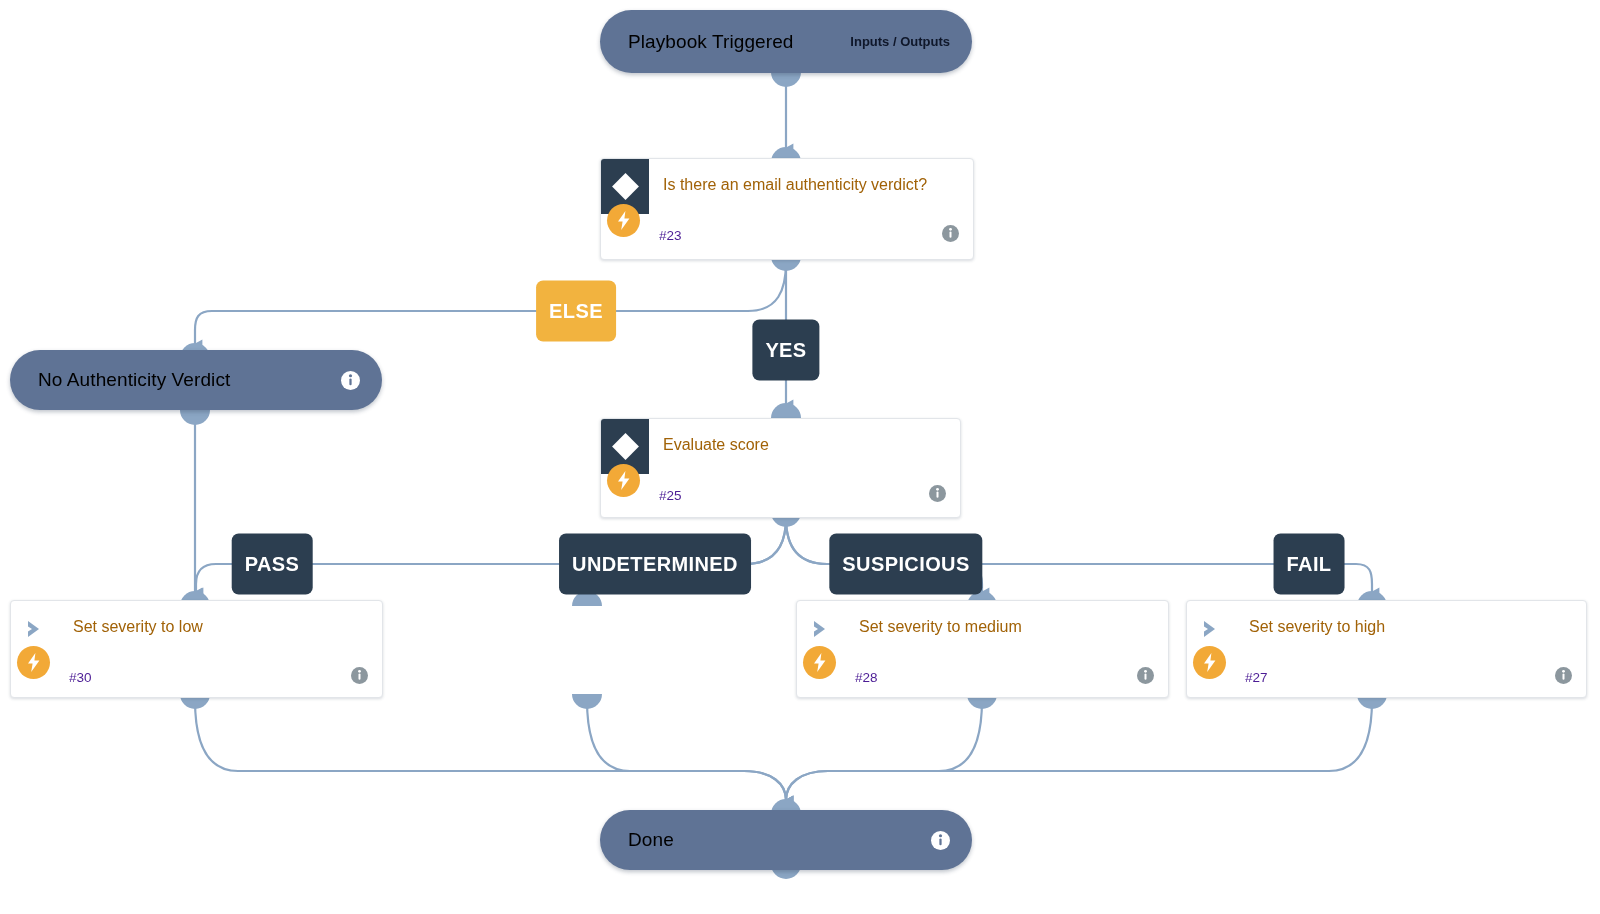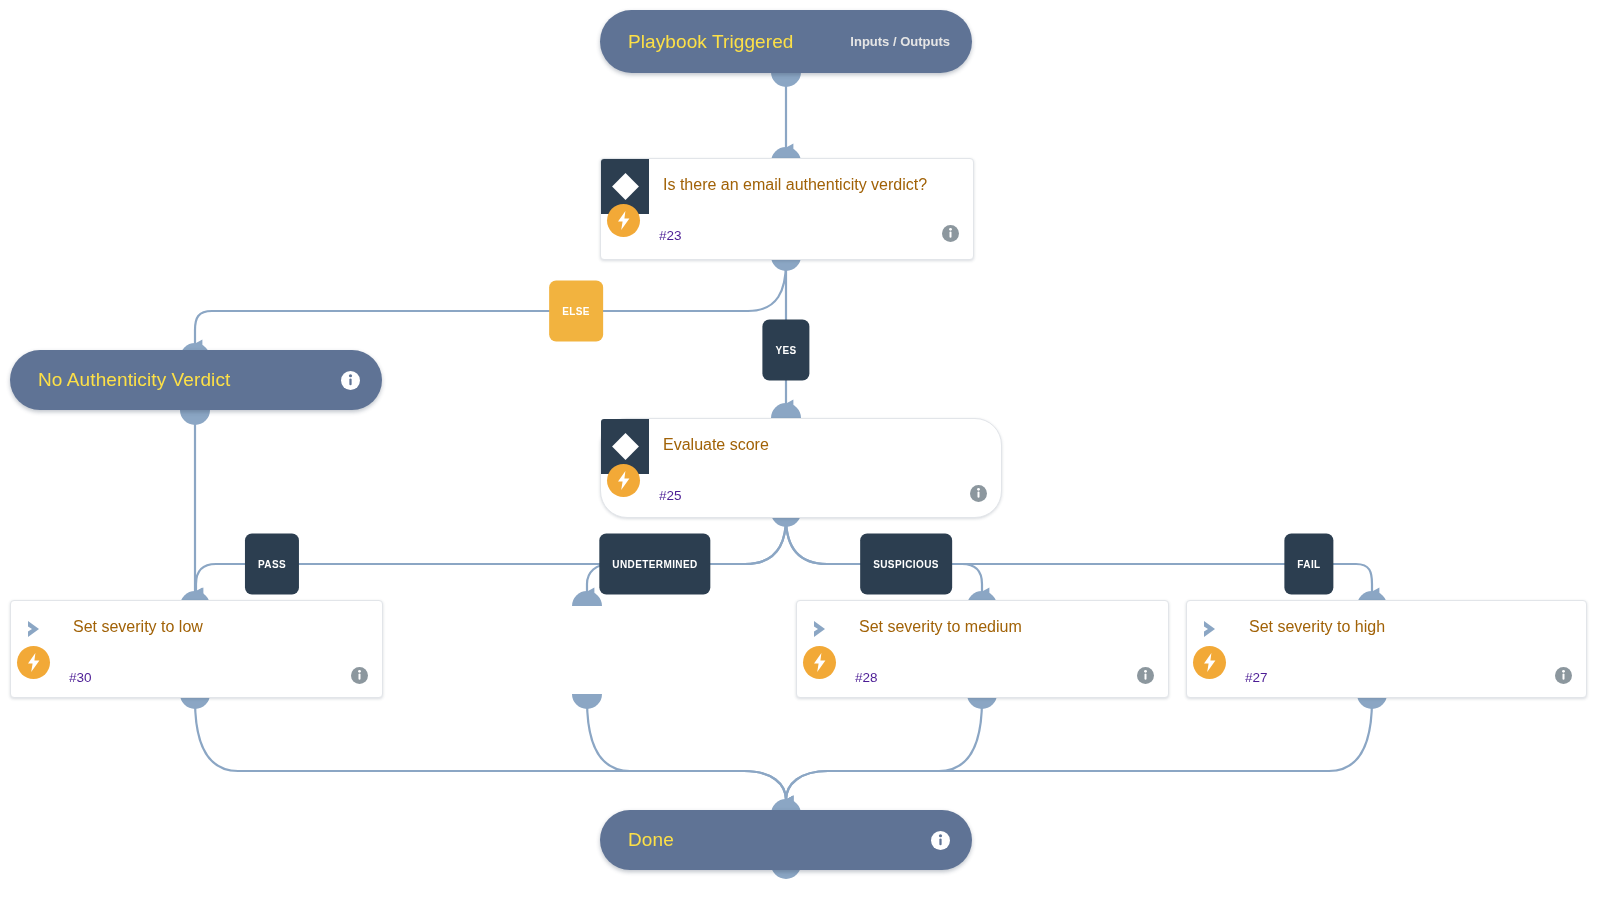--- a/index.html
+++ b/index.html
@@ -36,29 +36,29 @@
   
   .pill {
     background: #5f7395;
     border-radius: 32px;
     display: flex;
     align-items: center;
     box-shadow: 0 2px 4px rgba(40,55,80,0.30);
     padding: 0 22px 0 28px;
   }
   .pill .pill-title {
-    color: #fde047;
+    color: #000000;
     font-size: 19px;
     letter-spacing: .1px;
     white-space: nowrap;
     flex: 0 0 auto;
   }
   .pill .pill-spacer { flex: 1 1 auto; }
   .pill .pill-sub {
-    color: #e5e5e5;
+    color: #0f172a;
     font-size: 13px;
     font-weight: bold;
     white-space: nowrap;
   }
 
   
   .card {
     background: #ffffff;
     border: 1px solid #e2e5e9;
     border-radius: 4px;
@@ -127,21 +127,21 @@
     flex: 0 0 auto;
     display: flex;
     align-items: center;
   }
 
   
   .badge {
     position: absolute;
     border-radius: 7px;
     color: #ffffff;
-    font-size: 10px;
+    font-size: 20px;
     font-weight: bold;
     letter-spacing: .4px;
     display: flex;
     align-items: center;
     justify-content: center;
     height: 33px;
     padding: 14px 13px;
     white-space: nowrap;
     transform: translate(-50%, -50%);
   }
@@ -247,21 +247,21 @@
     <span class="pill-title">No Authenticity Verdict</span>
     <span class="pill-info">
       <svg width="19" height="19" viewBox="0 0 17 17" aria-hidden="true">
         <circle cx="8.5" cy="8.5" r="8.5" fill="#ffffff"></circle>
         <rect x="7.5" y="6.6" width="2" height="6.2" rx="1" fill="#5f7395"></rect>
         <circle cx="8.5" cy="4.3" r="1.4" fill="#5f7395"></circle>
       </svg>
     </span>
   </div>
 
-  <div class="node card" style="left:600px; top:418px; width:402px; height:100px;border-radius:27px;">
+  <div class="node card" style="left:600px; top:418px; width:361px; height:100px;">
     <div class="card-top">
       <div class="icon-box">
         <span class="diamond-glyph"></span>
       </div>
       <div class="card-title">Evaluate score</div>
     </div>
     <div class="card-bottom">
       <div class="bolt">
         <svg width="16" height="19" viewBox="0 0 16 19" aria-hidden="true">
           <path d="M9.4 0 L2 10.6 L6.6 10.6 L5.2 19 L13.4 7.6 L8.4 7.6 Z" fill="#ffffff"></path>

